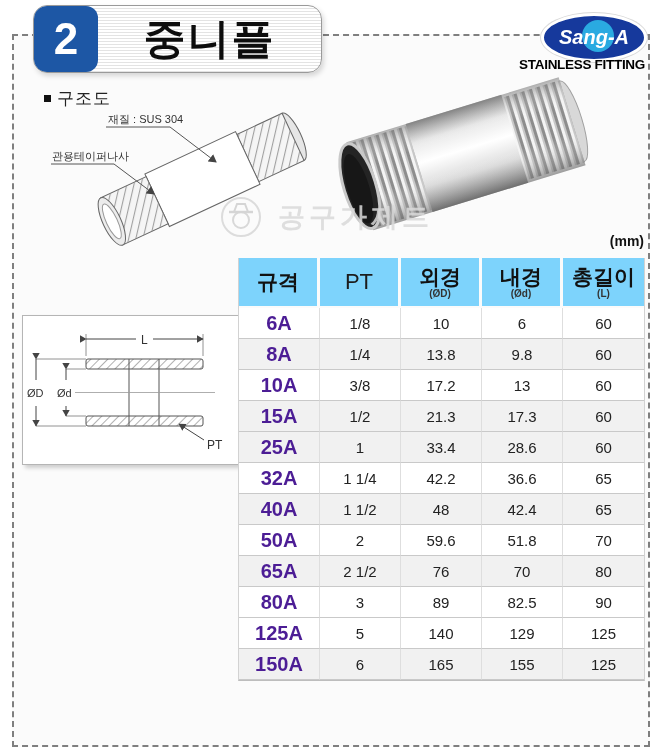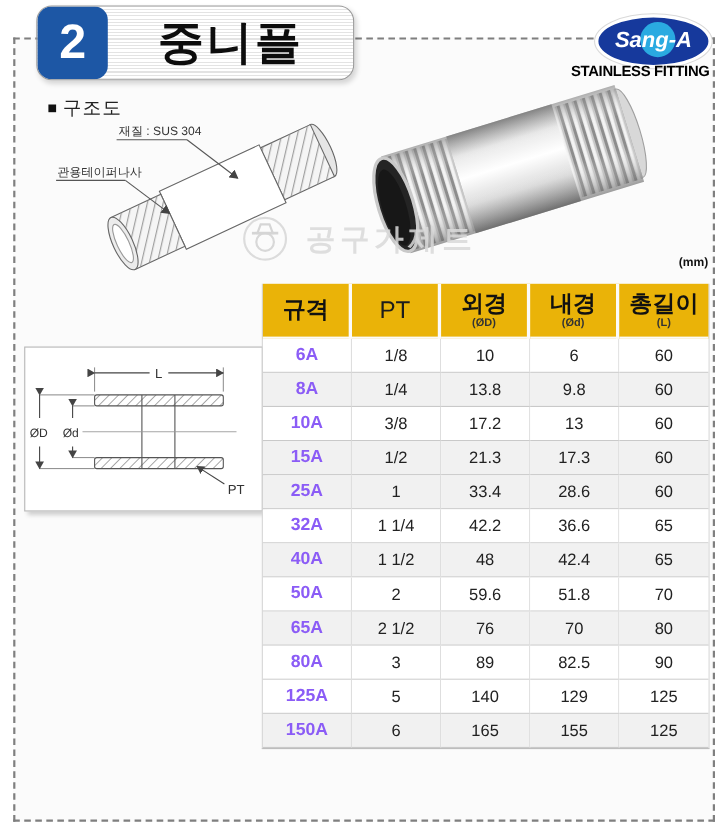--- a/index.html
+++ b/index.html
@@ -39,41 +39,41 @@
 
   
   .wm{position:absolute;left:220px;top:196px;display:flex;align-items:center;z-index:4;opacity:.85;}
   .wm .wm-text{font-size:27px;color:#dadada;font-weight:bold;letter-spacing:4px;margin-left:16px;}
 
   
   .photo-svg{position:absolute;left:320px;top:58px;z-index:3;}
 
   
   .unit{position:absolute;left:558px;top:233px;width:86px;text-align:right;
-        font-size:11px;font-weight:bold;color:#111;z-index:4;}
+        font-size:14px;font-weight:bold;color:#111;z-index:4;}
 
   
   .dimbox{position:absolute;left:22px;top:315px;width:215px;height:148px;background:#fff;
           border:1px solid #b5b5b5;box-shadow:3px 3px 4px rgba(0,0,0,.18);z-index:3;}
 
   
   .spec{position:absolute;left:238px;top:258px;z-index:3;}
   table{border-collapse:separate;border-spacing:0;table-layout:fixed;width:405px;}
   col{width:81px;}
-  thead th{background:#eab308;height:48px;vertical-align:middle;text-align:center;
+  thead th{background:#7dd3fc;height:48px;vertical-align:middle;text-align:center;
            border-right:3px solid #fbfbfb;border-bottom:2px solid #fbfbfb;padding:0;}
   thead th:last-child{border-right:none;}
   .th-main{font-size:21px;font-weight:bold;color:#111;line-height:22px;}
   .th-main.light{font-weight:400;font-size:22px;color:#1c1c1c;}
   .th-sub{font-size:10px;font-weight:bold;color:#333;line-height:11px;}
   tbody td{height:30px;text-align:center;vertical-align:middle;font-size:15px;color:#222;
            border-bottom:1px solid #c9c9c9;border-right:1px solid #dedede;background:#fff;padding:0;}
   tbody td:last-child{border-right:none;}
   tbody tr.alt td{background:#f1f1f1;}
-  tbody td.size-col{font-weight:bold;font-size:16px;color:#8b5cf6;}
+  tbody td.size-col{font-weight:bold;font-size:20px;color:#4c1d95;}
   .spec .tbl-wrap{border-left:1px solid #d2d2d2;border-right:1px solid #d2d2d2;
                   border-bottom:1px solid #bdbdbd;}
   svg text{font-family:"Liberation Sans","DejaVu Sans",sans-serif;}
 </style>
 </head>
 <body>
 
 <div class="page">
 
   <div class="frame"></div>

